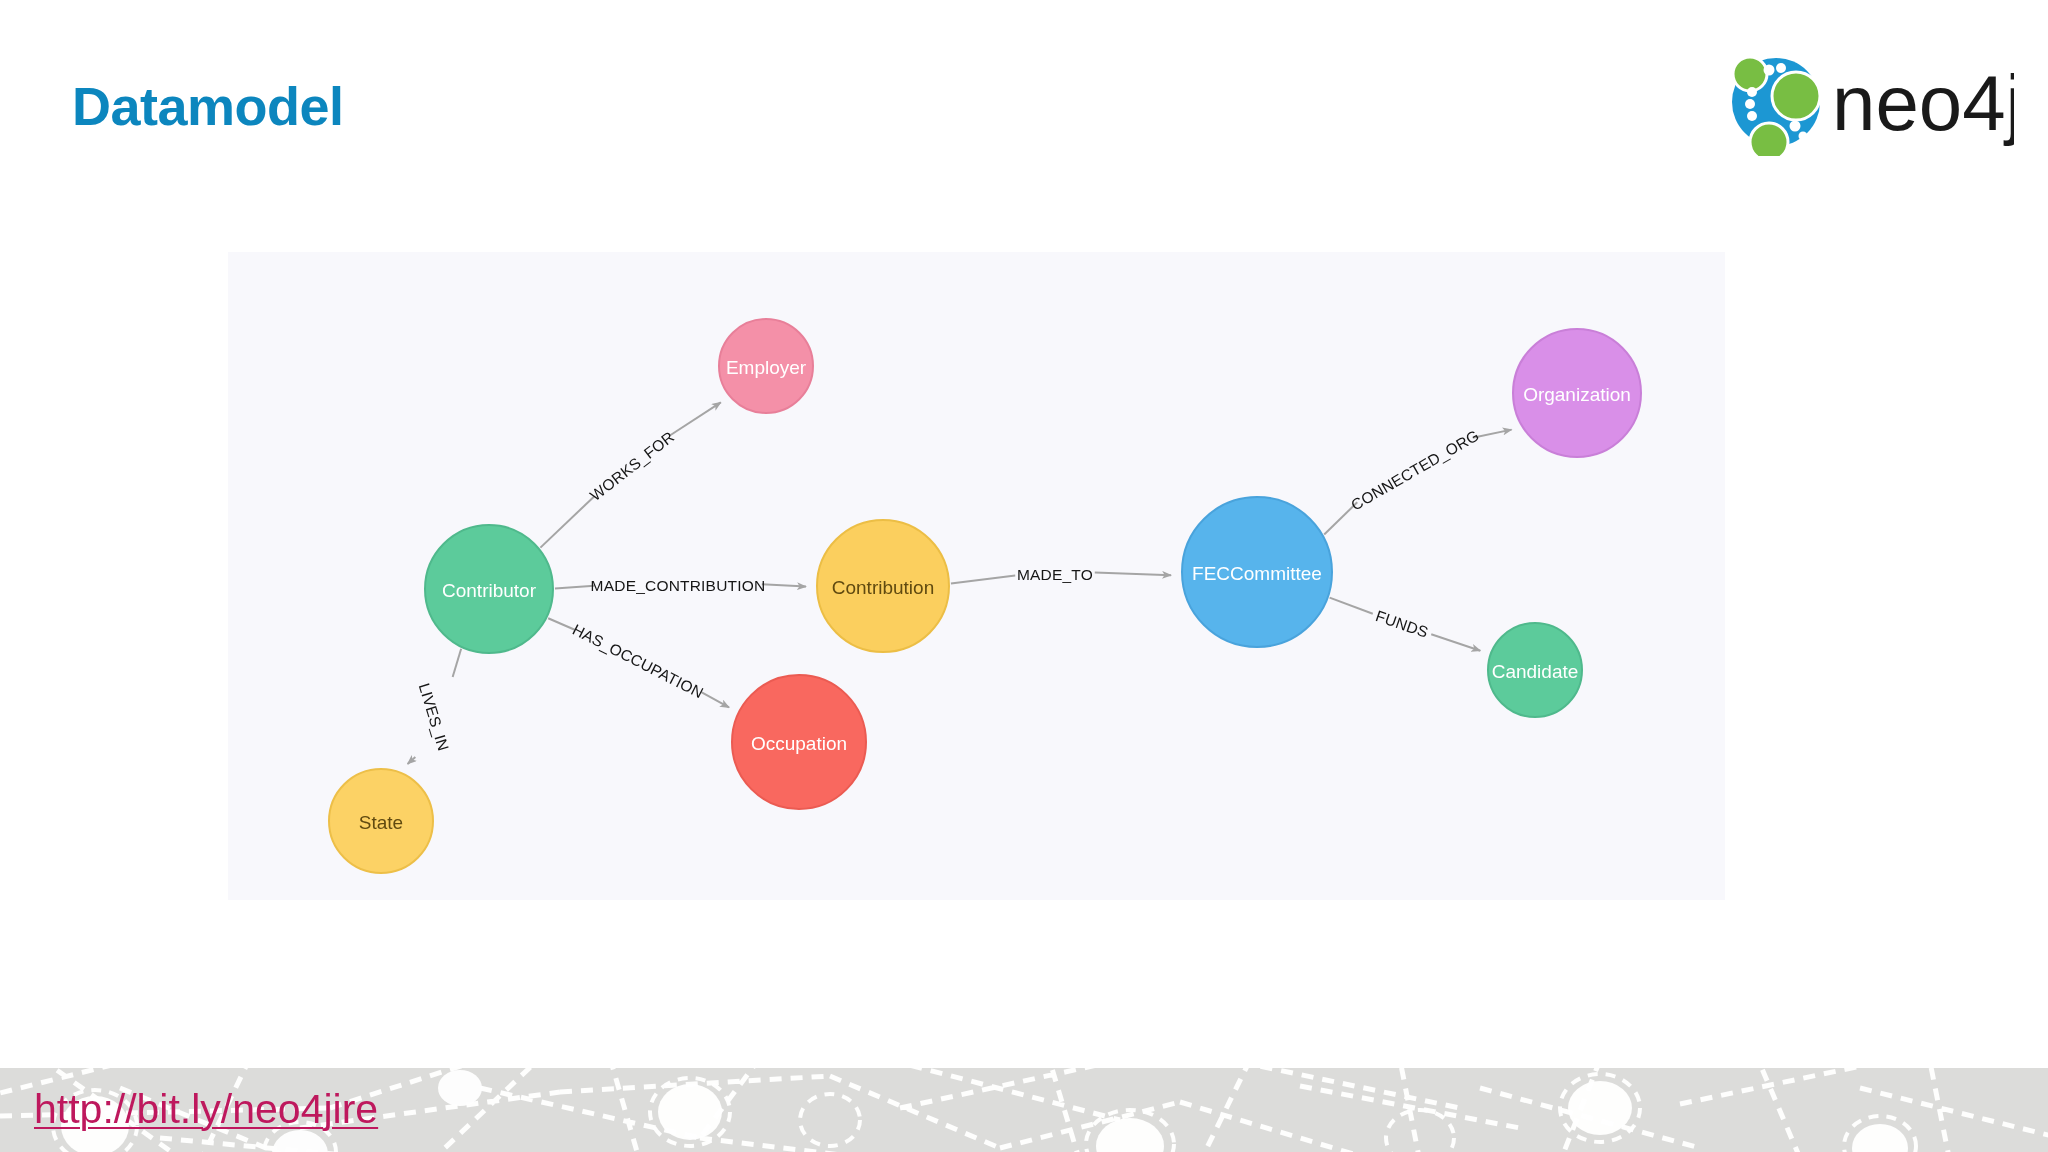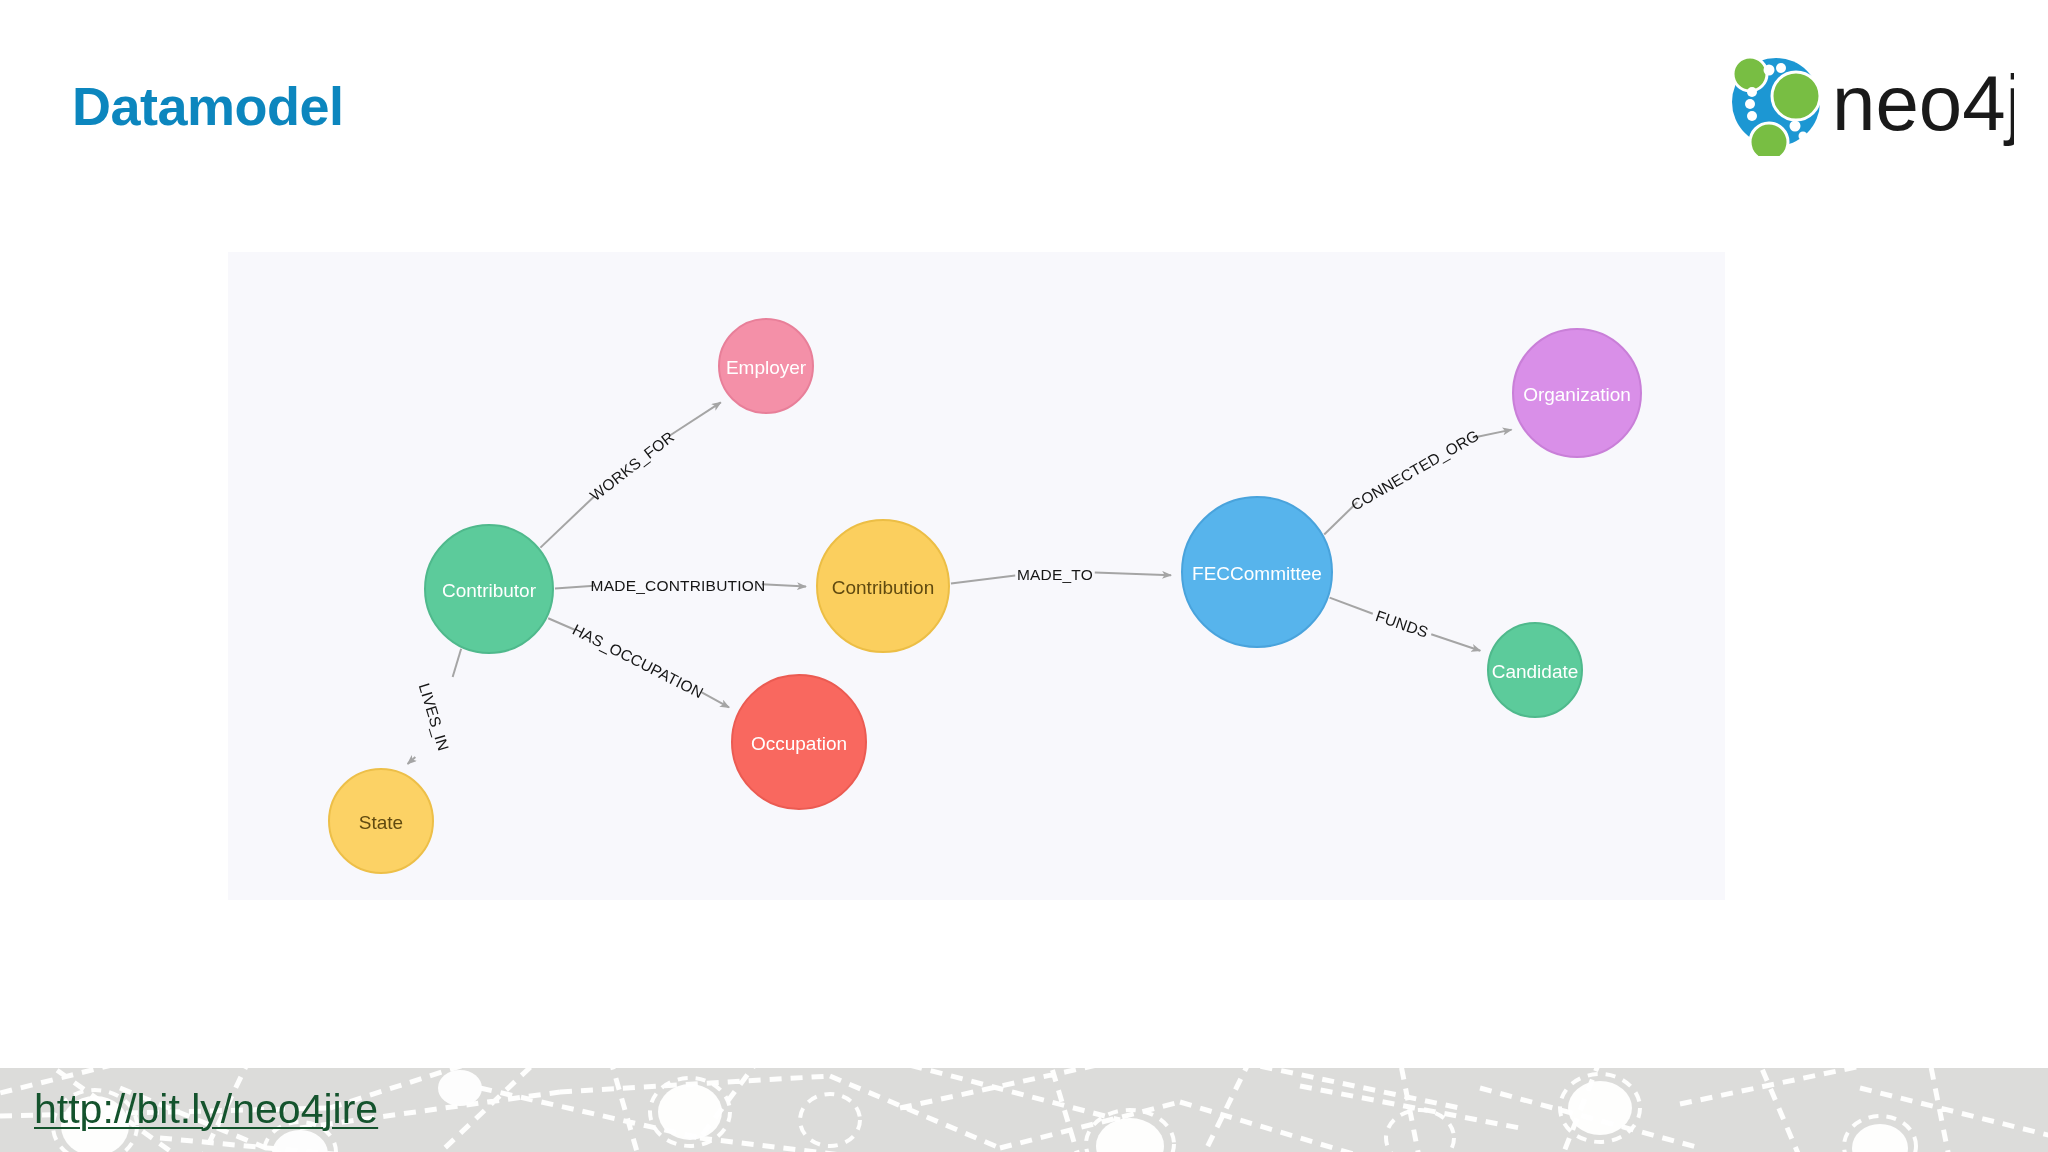--- a/index.html
+++ b/index.html
@@ -92,21 +92,21 @@
     position: absolute;
     inset: 0;
     width: 100%;
     height: 100%;
   }
   #footer-link {
     position: absolute;
     left: 34px;
     top: 1086px;
     font-size: 41px;
-    color: #14532d;
+    color: #be185d;
     text-decoration: underline;
     text-decoration-thickness: 2px;
     text-underline-offset: 4px;
     white-space: nowrap;
     cursor: pointer;
   }
 </style>
 </head>
 <body>
 

